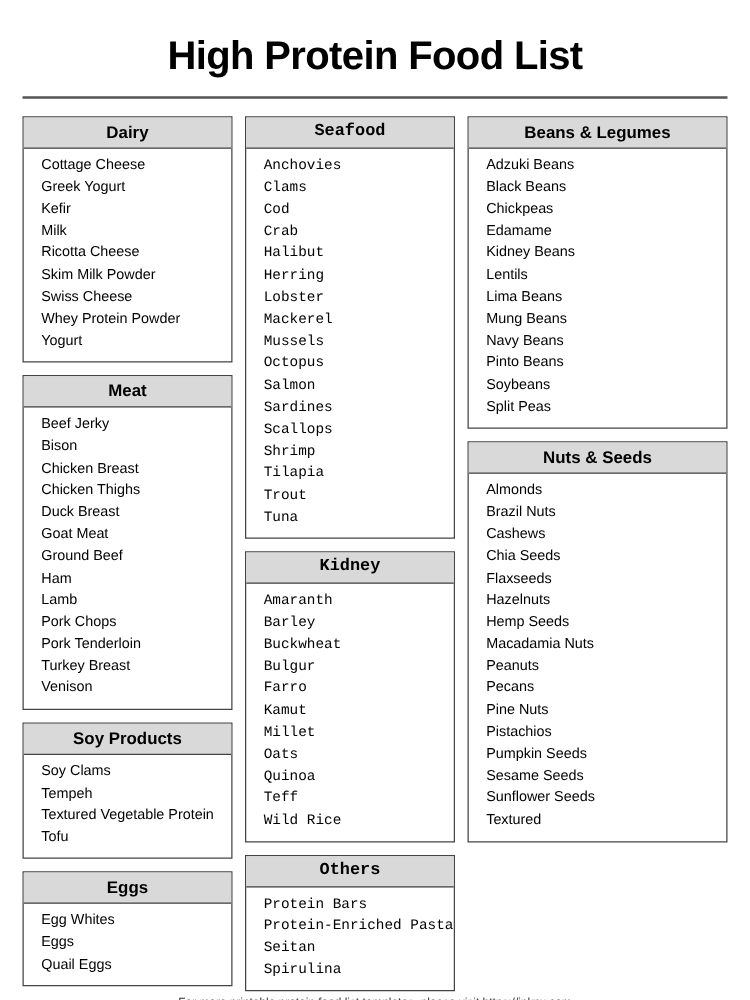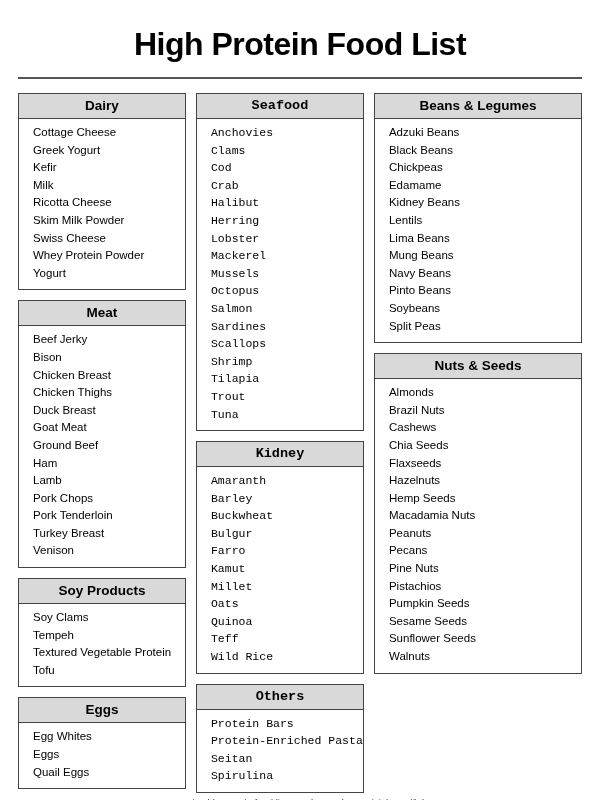--- a/index.html
+++ b/index.html
@@ -217,20 +217,20 @@
             <div class="item">Hazelnuts</div>
             <div class="item">Hemp Seeds</div>
             <div class="item">Macadamia Nuts</div>
             <div class="item">Peanuts</div>
             <div class="item">Pecans</div>
             <div class="item">Pine Nuts</div>
             <div class="item">Pistachios</div>
             <div class="item">Pumpkin Seeds</div>
             <div class="item">Sesame Seeds</div>
             <div class="item">Sunflower Seeds</div>
-            <div class="item">Walnuts</div>
+            <div class="item">Textured</div>
           </div>
         </div>
       </div>
   </div>
 
   <div class="footer">For more printable protein food list templates, please visit https://inkpx.com</div>
 </div>
 
 </body></html>

